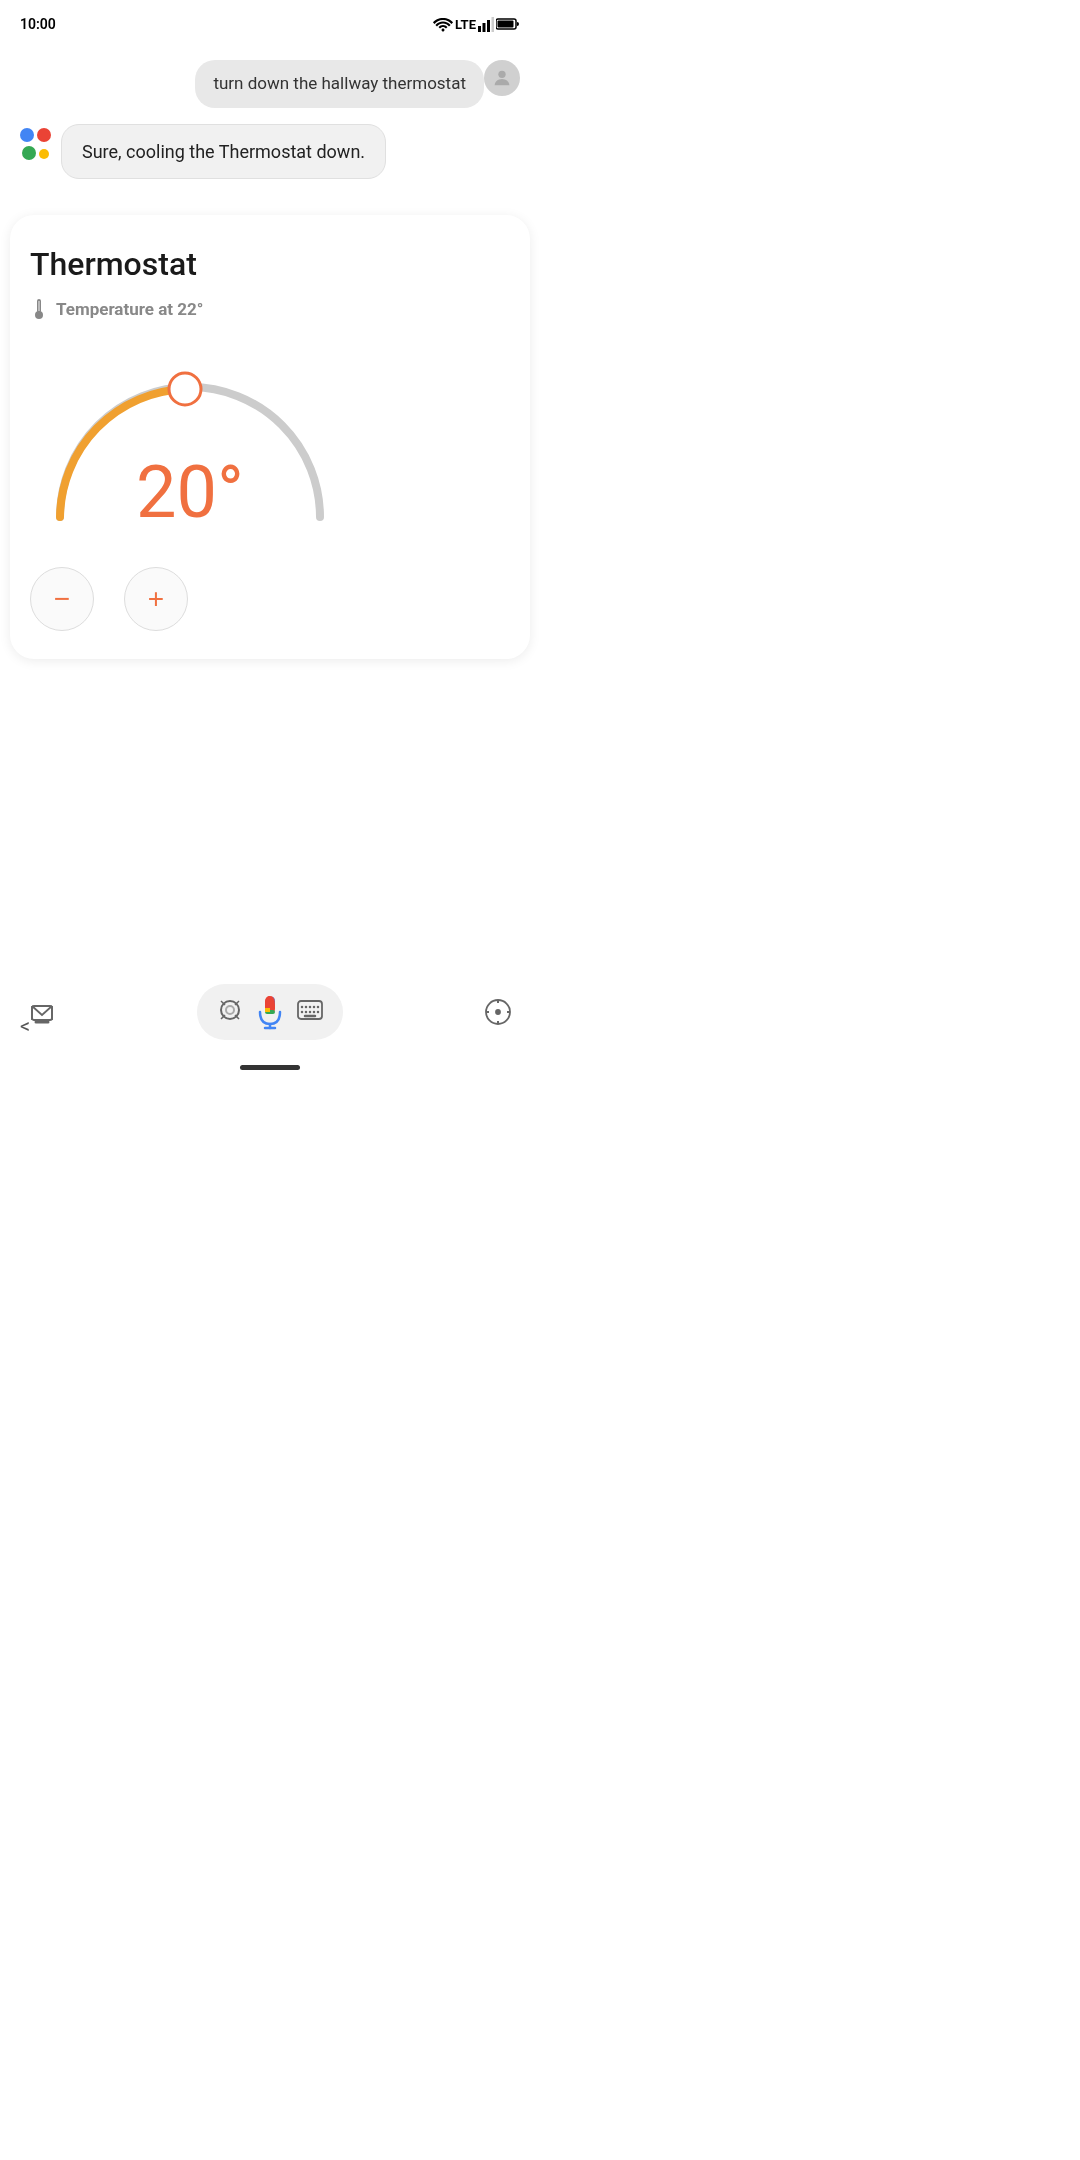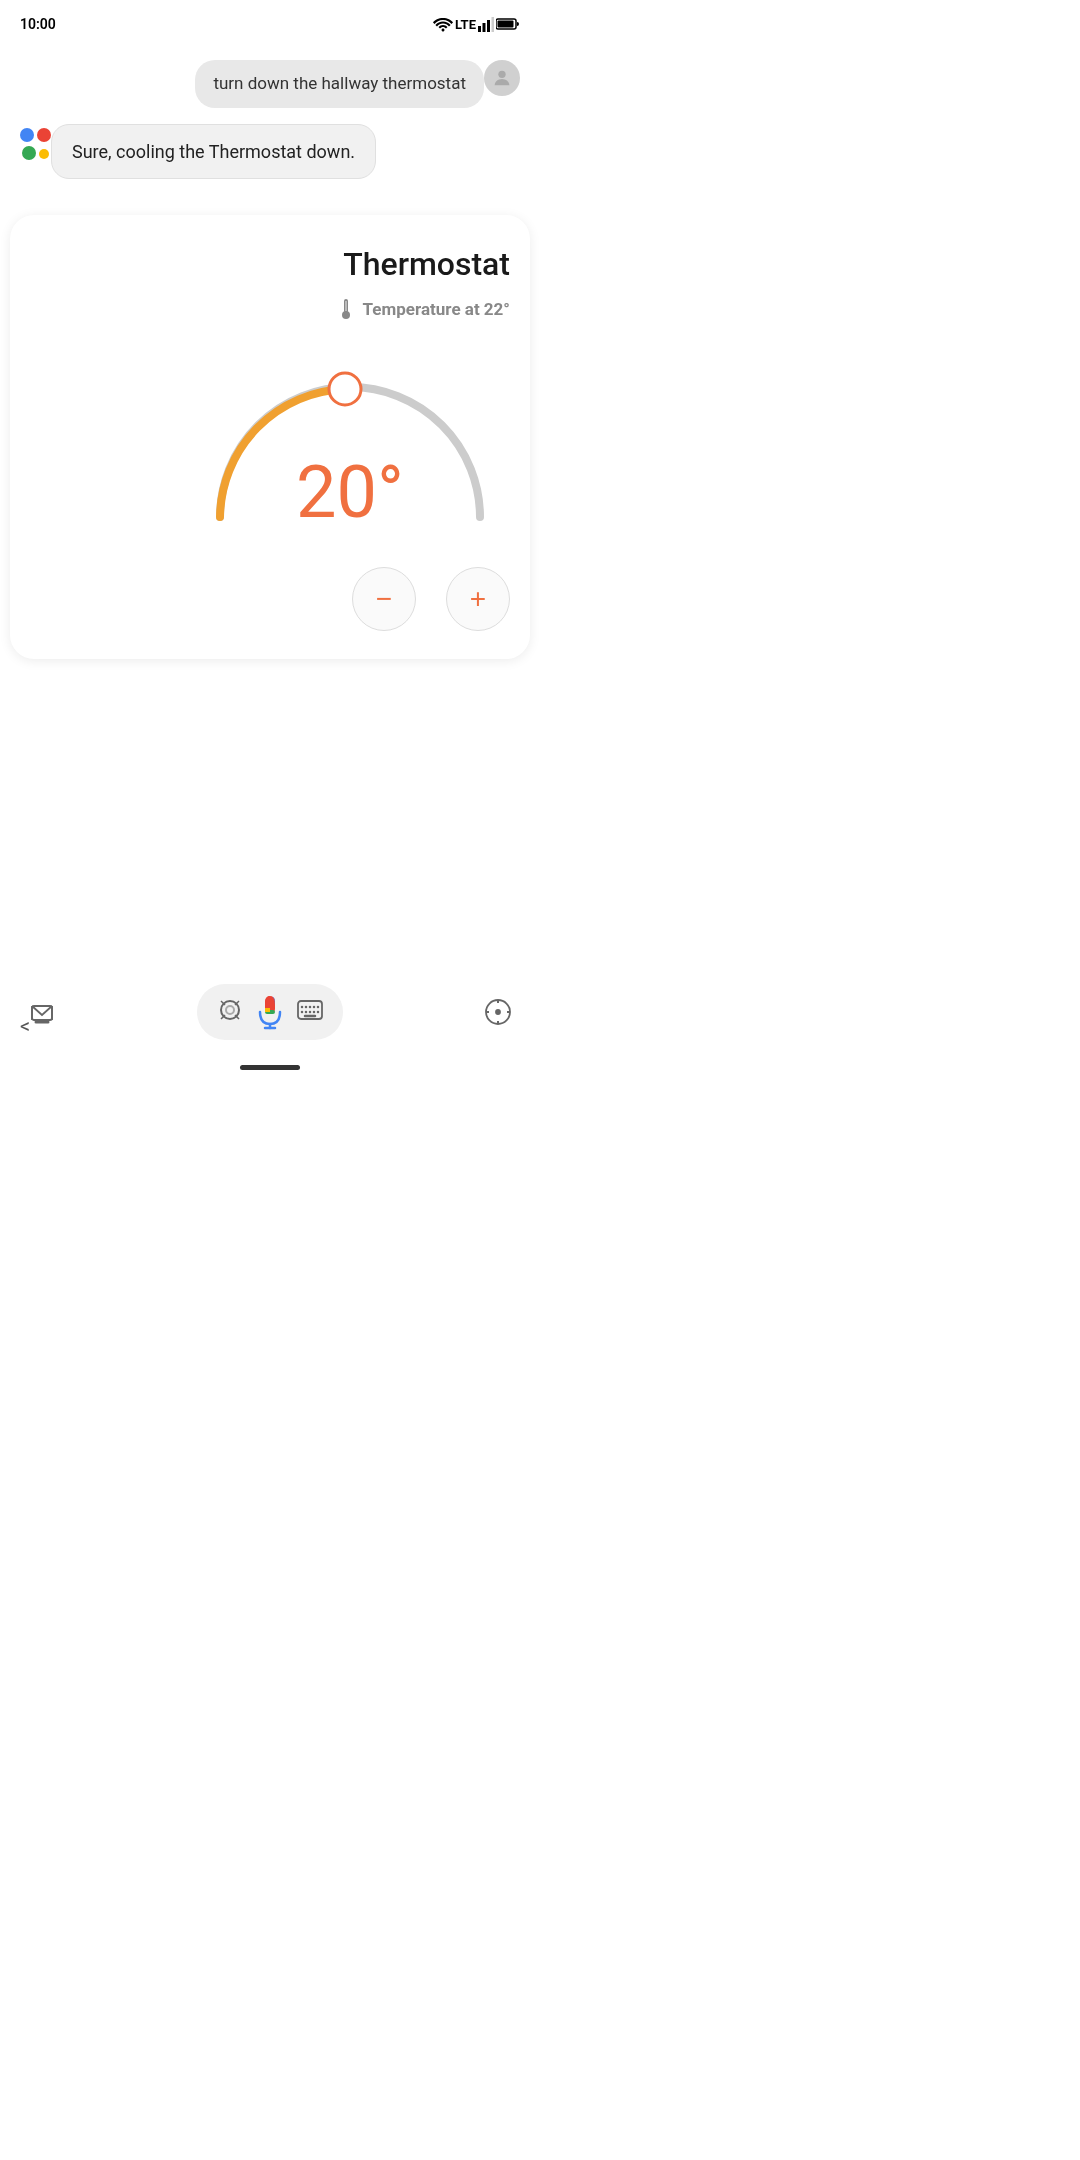--- a/index.html
+++ b/index.html
@@ -68,20 +68,21 @@
       max-width: 380px;
       font-size: 17px;
       color: #333;
       line-height: 1.4;
     }
 
     
     .assistant-message-row {
       display: flex;
       align-items: flex-start;
+      gap: 10px;
       margin-bottom: 20px;
     }
     .google-dots {
       display: flex;
       flex-direction: column;
       align-items: center;
       padding-top: 4px;
       flex-shrink: 0;
     }
     .dots-row1 {
@@ -112,21 +113,21 @@
 
     
     .thermostat-card {
       margin: 0 10px;
       background: #fff;
       border-radius: 24px;
       box-shadow: 0 2px 12px rgba(0,0,0,0.08);
       padding: 30px 20px 28px;
       display: flex;
       flex-direction: column;
-      align-items: flex-end;
+      align-items: flex-start;
     }
     .thermostat-title {
       font-size: 32px;
       font-weight: 500;
       color: #1a1a1a;
       margin-bottom: 14px;
     }
     .temperature-label-row {
       display: flex;
       align-items: center;

